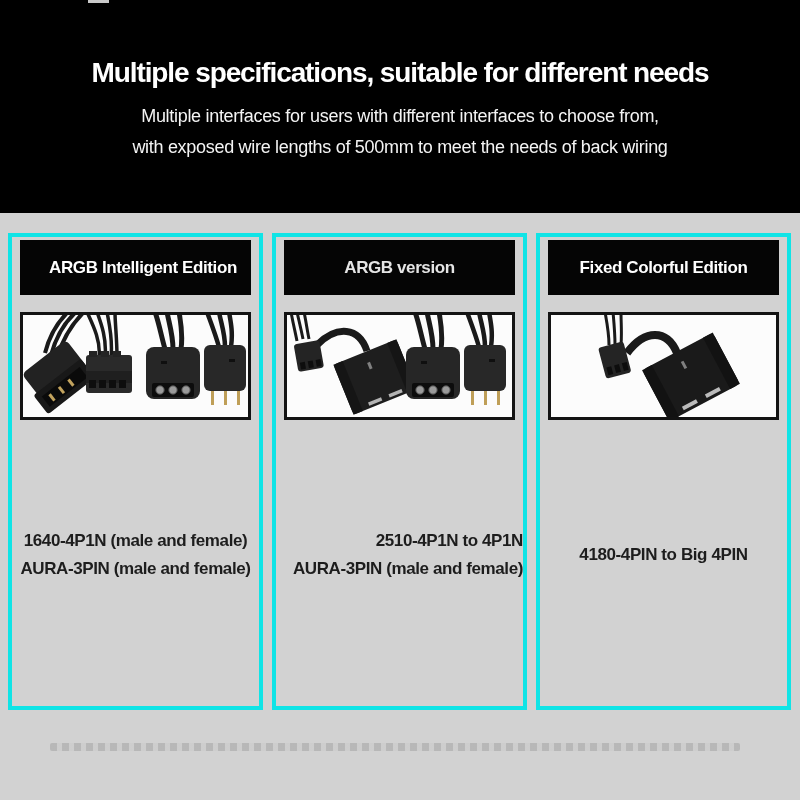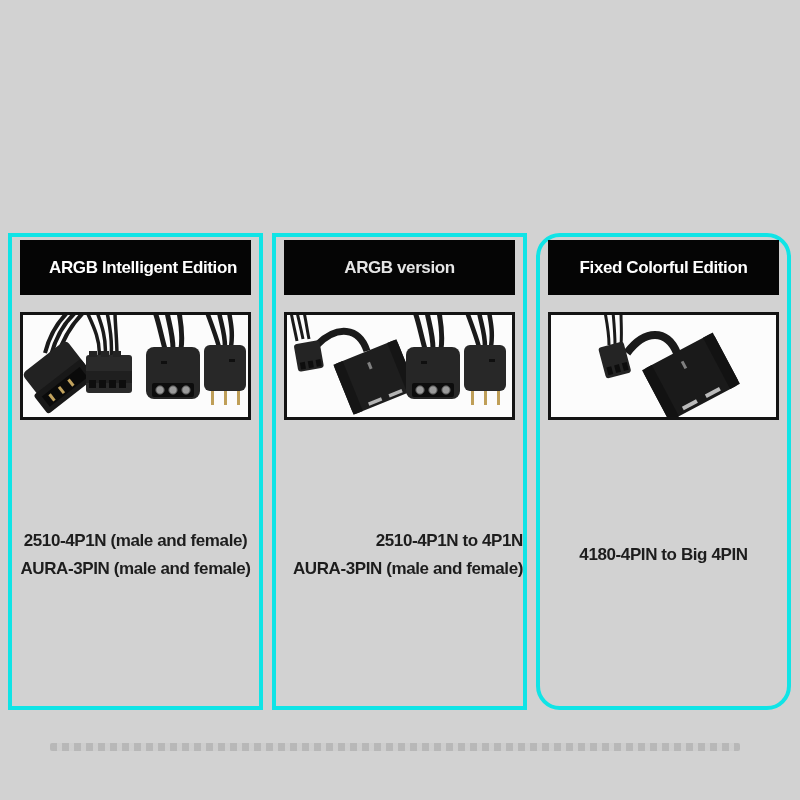--- a/index.html
+++ b/index.html
@@ -14,39 +14,45 @@
   .hero-sub{position:absolute;left:0;width:100%;margin:0;text-align:center;color:#f4f4f4;
     font-size:18px;line-height:24px;font-weight:400;letter-spacing:-0.3px;white-space:nowrap;}
   .sub1{top:104px;}
   .sub2{top:135px;}
 
   
   .card{position:absolute;top:233px;width:255px;height:477px;box-sizing:border-box;
     border:4px solid #10e4e6;background:#d2d2d2;}
   .card-1{left:8px;}
   .card-2{left:272px;}
-  .card-3{left:536px;border-radius:24px;}
+  .card-3{left:536px;}
   .card-title{margin:3px 8px 0 8px;height:55px;line-height:55px;background:#050505;color:#fff;
     text-align:center;font-size:17px;font-weight:700;letter-spacing:-0.4px;white-space:nowrap;overflow:hidden;}
   .photo{margin:17px 8px 0 8px;height:102px;background:#fcfcfc;border:3px solid #131313;overflow:hidden;}
   .photo svg{display:block;width:100%;height:100%;}
   .specs{position:absolute;top:290px;left:0;right:0;text-align:center;color:#1d1d1d;
     font-size:17px;line-height:28px;font-weight:700;letter-spacing:-0.4px;white-space:nowrap;}
   .specs.single{padding-top:14px;}
 
   
   .watermark{position:absolute;top:743px;left:50px;width:690px;height:8px;border-radius:2px;
     background:repeating-linear-gradient(90deg,rgba(125,125,125,.30) 0 7px,rgba(125,125,125,.05) 7px 12px);
     filter:blur(.4px);}
 </style>
 </head>
 <body>
 
 <div class="stage" style="background: rgb(210, 210, 210);">
 
+  <section class="hero" style="background: rgb(0, 0, 0);">
+    <div class="top-dash"></div>
+    <h1 class="hero-title">Multiple specifications, suitable for different needs</h1>
+    <p class="hero-sub sub1">Multiple interfaces for users with different interfaces to choose from,</p>
+    <p class="hero-sub sub2">with exposed wire lengths of 500mm to meet the needs of back wiring</p>
+  </section>
 
   <section class="card card-1" style="border-color: rgb(16, 228, 230); background: rgb(210, 210, 210);">
     <div class="card-title" style="background: rgb(5, 5, 5); color: rgb(255, 255, 255); padding-left: 15px;">ARGB Intelligent Edition</div>
     <div class="photo" style="background: rgb(252, 252, 252);">
       <svg viewBox="0 0 225 102">
         <g stroke="#1a1a1a" fill="none">
           <path d="M22,38 C26,22 34,8 44,-2" stroke-width="4"></path>
           <path d="M28,40 C33,22 41,8 52,-2" stroke-width="4"></path>
           <path d="M34,42 C40,24 50,8 60,-2" stroke-width="4"></path>
           <path d="M76,42 C78,26 70,10 64,-3" stroke-width="3.5"></path>
@@ -90,21 +96,21 @@
         <g transform="translate(202,54)">
           <rect x="-21" y="-24" width="42" height="46" rx="6" fill="#282828"></rect>
           <rect x="-14" y="22" width="3" height="14" fill="#bf9f58"></rect>
           <rect x="-1" y="22" width="3" height="14" fill="#bf9f58"></rect>
           <rect x="12" y="22" width="3" height="14" fill="#bf9f58"></rect>
           <rect x="4" y="-10" width="6" height="3" fill="#0f0f0f"></rect>
         </g>
       </svg>
     </div>
     <div class="specs" style="color: rgb(29, 29, 29);">
-      <div>2510-4P1N (male and female)</div>
+      <div>1640-4P1N (male and female)</div>
       <div>AURA-3PIN (male and female)</div>
     </div>
   </section>
 
   <section class="card card-2" style="border-color: rgb(16, 228, 230); background: rgb(210, 210, 210);">
     <div class="card-title" style="background: rgb(5, 5, 5); color: #e5e5e5;">ARGB version</div>
     <div class="photo" style="background: rgb(252, 252, 252);">
       <svg viewBox="0 0 225 102">
         <g stroke="#1a1a1a" fill="none">
           <path d="M10,26 C8,16 6,8 4,-3" stroke-width="3"></path>

